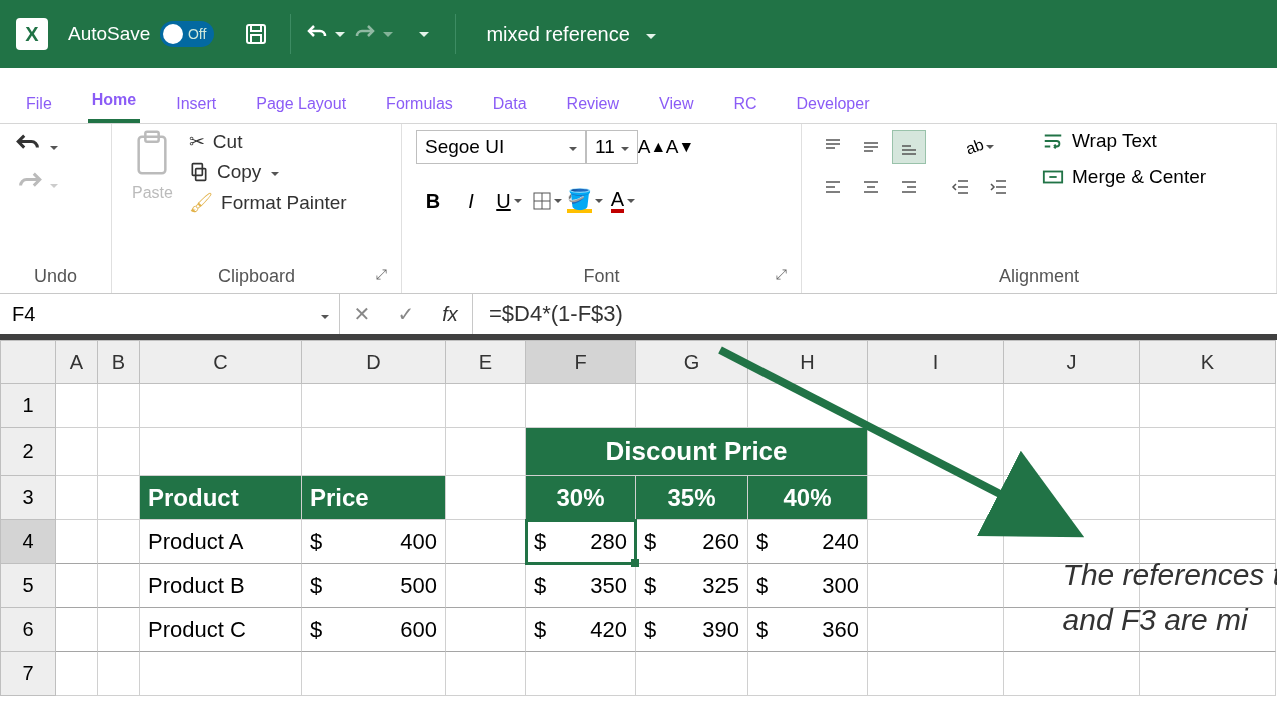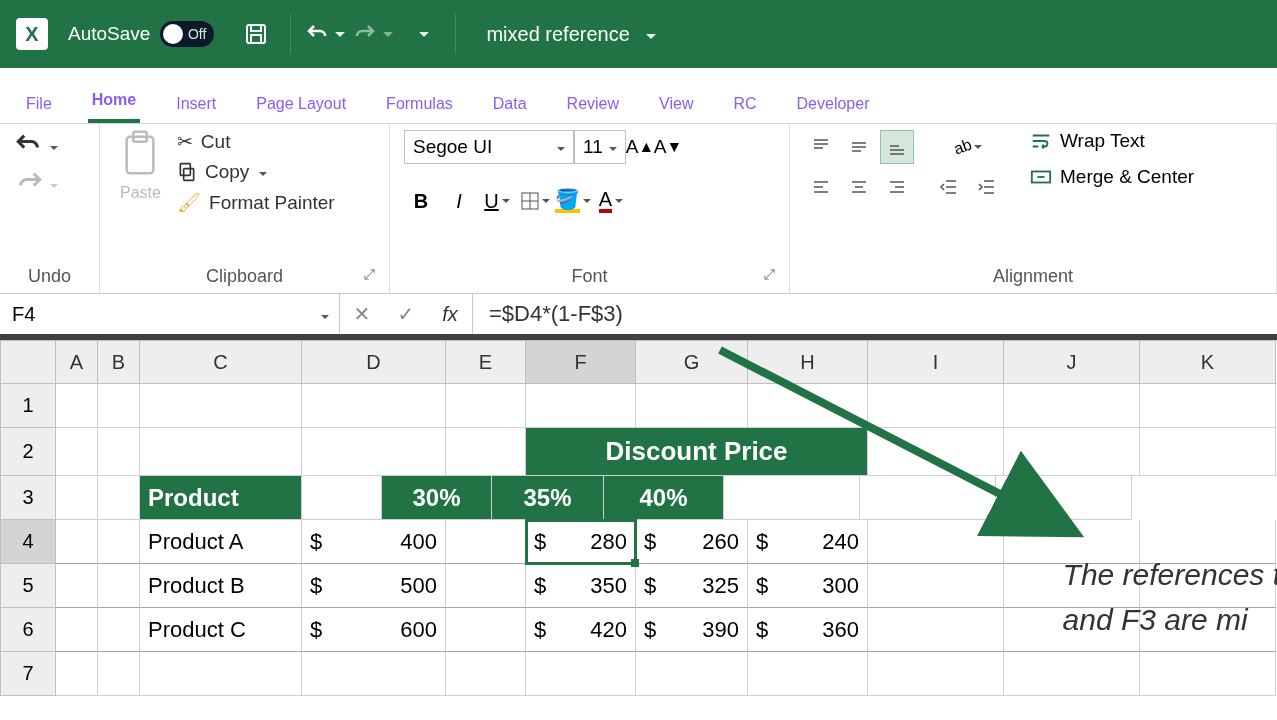--- a/index.html
+++ b/index.html
@@ -3,21 +3,21 @@
 <meta charset="utf-8">
 <style>
 * { box-sizing: border-box; margin: 0; padding: 0; font-family: "Segoe UI", sans-serif; }
 body { background: #fff; width: 1277px; height: 720px; overflow: hidden; position: relative; }
 
 
 .titlebar { background: #217346; height: 68px; display: flex; align-items: center; padding: 0 16px; color: #fff; }
 .app-icon { width: 32px; height: 32px; margin-right: 20px; display:flex; align-items:center; justify-content:center; }
 .app-icon svg { width: 32px; height: 32px; }
 .autosave { display: flex; align-items: center; gap: 10px; font-size: 19px; margin-right: 18px; }
-.toggle { width: 54px; height: 26px; border-radius: 13px; background: #0f172a; position: relative; display:flex; align-items:center; }
+.toggle { width: 54px; height: 26px; border-radius: 13px; background: #0369a1; position: relative; display:flex; align-items:center; }
 .toggle .knob { width: 20px; height: 20px; border-radius: 50%; background: #fff; position: absolute; left: 3px; }
 .toggle .label { position:absolute; right:8px; font-size:14px; color:#cfe8da; }
 .qat-btn { width: 40px; height: 40px; display: flex; align-items:center; justify-content:center; margin: 0 4px; color:#fff; cursor:pointer; }
 .qat-sep { width:1px; height:40px; background:#3d8c63; margin:0 10px; }
 .doc-title { font-size: 20px; display:flex; align-items:center; gap:10px; margin-left:20px; }
 .caret-down::after { content:''; border:5px solid transparent; border-top-color:#e4f3ea; display:inline-block; margin-left:6px; position:relative; top:3px; }
 
 
 .tabs { height: 56px; background:#fff; display:flex; align-items:flex-end; padding:0 22px; gap:32px; border-bottom:1px solid #d6d6d6; }
 .tab { font-size: 16px; color:#8b5cf6; padding:10px 4px; cursor:pointer; }
@@ -159,21 +159,21 @@
   <div class="tab">Page Layout</div>
   <div class="tab">Formulas</div>
   <div class="tab">Data</div>
   <div class="tab">Review</div>
   <div class="tab">View</div>
   <div class="tab">RC</div>
   <div class="tab">Developer</div>
 </div>
 
 <div class="ribbon">
-  <div class="group" style="width:100px">
+  <div class="group" style="width:112px">
     <div class="group-body">
         <div class="undo-col">
       <div class="undo-btn">
         <svg width="30" height="24" viewBox="0 0 24 20" fill="none" stroke="#333" stroke-width="2.5">
               <path d="M8 13L3 8l5-5"></path>
               <path d="M3 8h11a5 5 0 015 5"></path>
             </svg>
         <span class="small-caret"></span>
       </div>
       <div class="undo-btn disabled">
@@ -405,20 +405,21 @@
     <div class="cell cI"></div>
       <div class="cell cJ"></div>
       <div class="cell cK"></div>
   </div>
 
   <div class="row row3">
     <div class="row-h">3</div>
     <div class="cell cA"></div>
       <div class="cell cB"></div>
     <div class="cell cC hdr-green">Product</div>
+    <div class="cell cD hdr-green">Price</div>
     <div class="cell cE"></div>
     <div class="cell cF hdr-green center">30%</div>
     <div class="cell cG hdr-green center">35%</div>
     <div class="cell cH hdr-green center">40%</div>
     <div class="cell cI"></div>
       <div class="cell cJ"></div>
       <div class="cell cK"></div>
   </div>
 
   <div class="row table-row">

